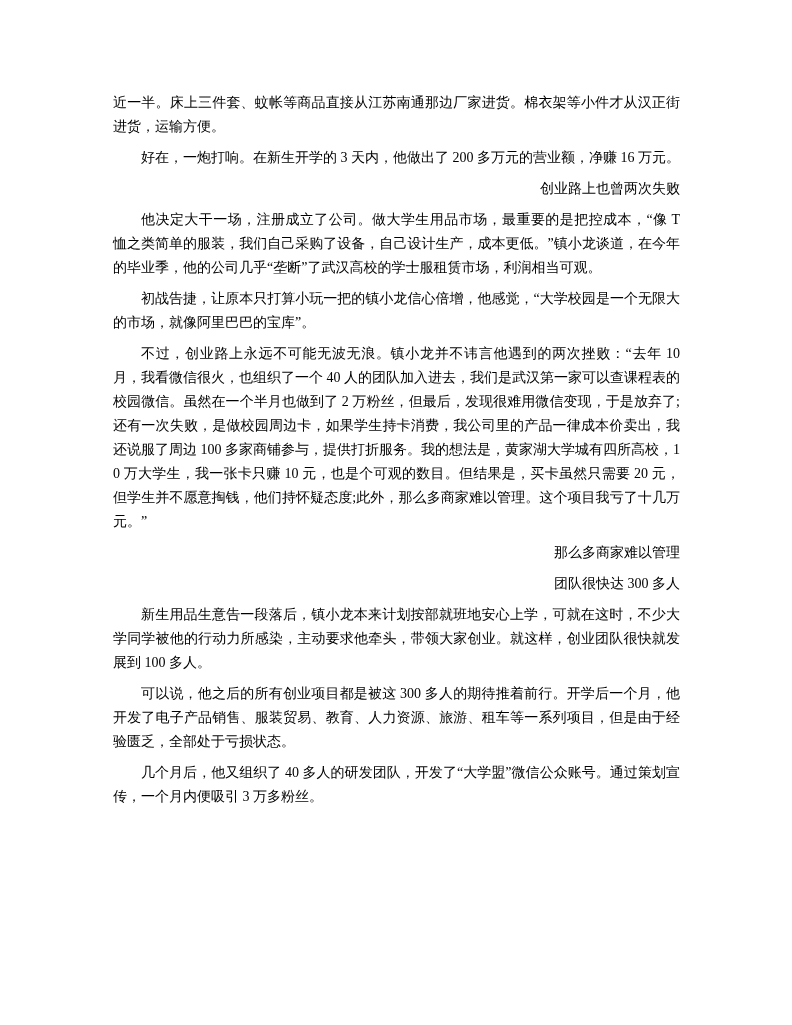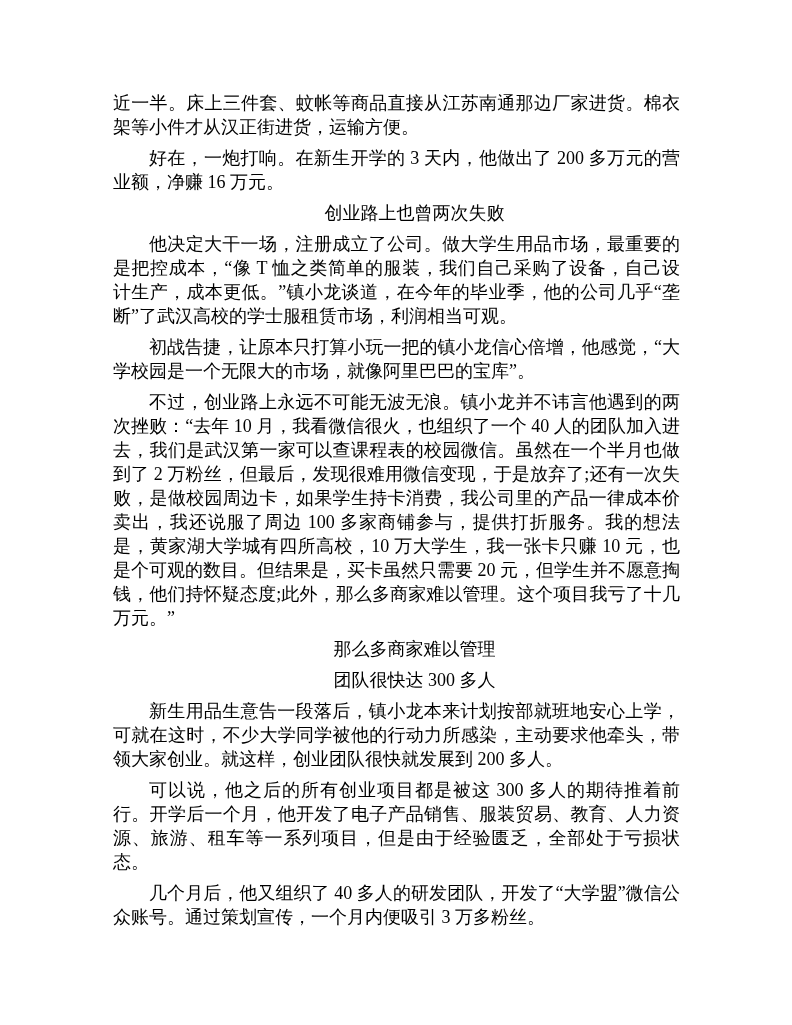--- a/index.html
+++ b/index.html
@@ -15,42 +15,42 @@
   .page {
     box-sizing: border-box;
     width: 792px;
     height: 1025px;
     padding: 91px 112px 40px 113px;
     background: #ffffff;
   }
   .page p {
     margin: 0 0 7px 0;
     font-family: "Liberation Serif", "DejaVu Serif", serif;
-    font-size: 18px;
+    font-size: 14px;
     line-height: 24px;
     color: #000000;
     text-align: justify;
     text-indent: 2em;
     word-break: break-all;
   }
   .page p.continuation {
     text-indent: 0;
   }
   .page p.heading {
-    text-align: center;
+    text-align: right;
   }
 </style>
 </head>
 <body>
 
 <div class="page">
   <p class="continuation">近一半。床上三件套、蚊帐等商品直接从江苏南通那边厂家进货。棉衣架等小件才从汉正街进货，运输方便。</p>
   <p class="body">好在，一炮打响。在新生开学的 3 天内，他做出了 200 多万元的营业额，净赚 16 万元。</p>
   <p class="heading">创业路上也曾两次失败</p>
   <p class="body">他决定大干一场，注册成立了公司。做大学生用品市场，最重要的是把控成本，“像 T 恤之类简单的服装，我们自己采购了设备，自己设计生产，成本更低。”镇小龙谈道，在今年的毕业季，他的公司几乎“垄断”了武汉高校的学士服租赁市场，利润相当可观。</p>
   <p class="body">初战告捷，让原本只打算小玩一把的镇小龙信心倍增，他感觉，“大学校园是一个无限大的市场，就像阿里巴巴的宝库”。</p>
   <p class="body">不过，创业路上永远不可能无波无浪。镇小龙并不讳言他遇到的两次挫败：“去年 10 月，我看微信很火，也组织了一个 40 人的团队加入进去，我们是武汉第一家可以查课程表的校园微信。虽然在一个半月也做到了 2 万粉丝，但最后，发现很难用微信变现，于是放弃了;还有一次失败，是做校园周边卡，如果学生持卡消费，我公司里的产品一律成本价卖出，我还说服了周边 100 多家商铺参与，提供打折服务。我的想法是，黄家湖大学城有四所高校，10 万大学生，我一张卡只赚 10 元，也是个可观的数目。但结果是，买卡虽然只需要 20 元，但学生并不愿意掏钱，他们持怀疑态度;此外，那么多商家难以管理。这个项目我亏了十几万元。”</p>
   <p class="heading">那么多商家难以管理</p>
   <p class="heading">团队很快达 300 多人</p>
-  <p class="body">新生用品生意告一段落后，镇小龙本来计划按部就班地安心上学，可就在这时，不少大学同学被他的行动力所感染，主动要求他牵头，带领大家创业。就这样，创业团队很快就发展到 200 多人。</p>
+  <p class="body">新生用品生意告一段落后，镇小龙本来计划按部就班地安心上学，可就在这时，不少大学同学被他的行动力所感染，主动要求他牵头，带领大家创业。就这样，创业团队很快就发展到 100 多人。</p>
   <p class="body">可以说，他之后的所有创业项目都是被这 300 多人的期待推着前行。开学后一个月，他开发了电子产品销售、服装贸易、教育、人力资源、旅游、租车等一系列项目，但是由于经验匮乏，全部处于亏损状态。</p>
   <p class="body">几个月后，他又组织了 40 多人的研发团队，开发了“大学盟”微信公众账号。通过策划宣传，一个月内便吸引 3 万多粉丝。</p>
 </div>
 
 </body></html>

